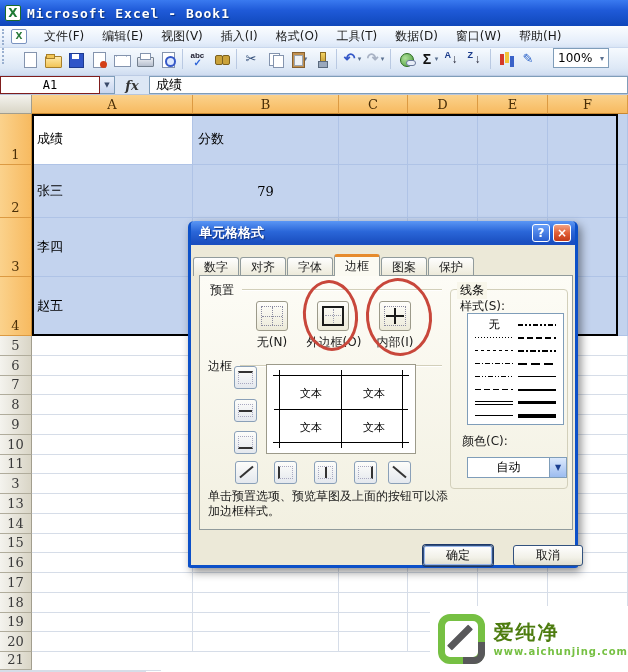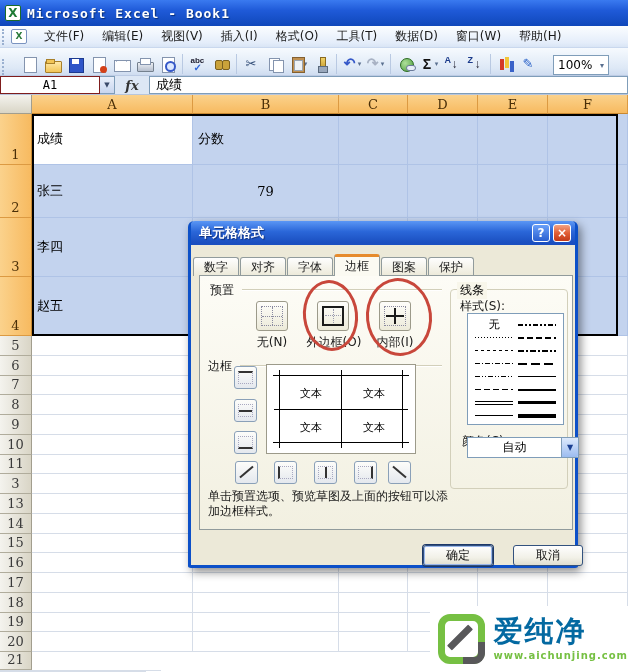--- a/index.html
+++ b/index.html
@@ -20,21 +20,21 @@
     background:linear-gradient(180deg,#fbfdff,#e4edfa 80%,#d9e5f5);
     display:flex; align-items:center; gap:2px; padding-left:2px; border-bottom:1px solid #c9d8ee; }
   .grip { width:5px; height:16px; border-left:2px dotted #9ab0d0; margin-right:2px; }
   .doc-icon { width:16px; height:15px; background:#fff; border:1px solid #7a93c0; border-radius:2px;
     color:#2a7a3a; font-size:9px; font-weight:bold; text-align:center; line-height:13px; margin-right:6px; }
   .menu-item { font-size:12px; color:#1a1a1a; padding:3px 9px; cursor:default; }
 
   
   .toolbar { position:absolute; left:0; top:48px; width:628px; height:28px;
     background:linear-gradient(180deg,#f6fafe,#dde8f6 75%,#cfdcf0);
-    border-bottom:1px solid #bccbe4; display:flex; align-items:flex-end; gap:9px; padding-left:2px; }
+    border-bottom:1px solid #bccbe4; display:flex; align-items:flex-start; gap:9px; padding-left:2px; }
   .tb-sep { width:1px; height:20px; background:#b9c9e2; margin:0 3px; }
   .tb-btn { width:22px; height:22px; border:0; background:transparent; display:flex; align-items:center; justify-content:center; position:relative; border-radius:2px; }
   .tb-dd { font-size:7px; color:#5a7090; margin-left:-2px; }
   .tb-ic { position:relative; display:inline-block; width:17px; height:17px; }
   .tb-ic::before,.tb-ic::after { position:absolute; content:""; }
   .t-new::before { left:3px; top:1px; width:11px; height:14px; background:#fff; border:1px solid #8494ae; }
   .t-open::before { left:1px; top:5px; width:15px; height:10px; background:linear-gradient(#ffe9a8,#f2c557); border:1px solid #a8802a; border-radius:1px; }
   .t-open::after { left:2px; top:3px; width:7px; height:3px; background:#f2c557; border:1px solid #a8802a; }
   .t-save::before { left:2px; top:2px; width:13px; height:13px; background:#2f55c8; border:1px solid #1c3a90; }
   .t-save::after { left:5px; top:3px; width:7px; height:5px; background:#fff; }
@@ -180,21 +180,21 @@
   .ls-solid-thin { height:1px; background:#000; }
   .ls-dashdotdot-md { height:2px; background:repeating-linear-gradient(90deg,#000 0 5px,transparent 5px 7px,#000 7px 9px,transparent 9px 11px,#000 11px 13px,transparent 13px 15px); }
   .ls-dash-md { height:2px; background:repeating-linear-gradient(90deg,#000 0 6px,transparent 6px 9px); }
   .ls-dashdot-md { height:2px; background:repeating-linear-gradient(90deg,#000 0 6px,transparent 6px 8px,#000 8px 10px,transparent 10px 12px); }
   .ls-dash-lg { height:2px; background:repeating-linear-gradient(90deg,#000 0 9px,transparent 9px 13px); }
   .ls-solid-sm { height:1.5px; background:#000; }
   .ls-solid-md { height:2px; background:#000; }
   .ls-solid-lg { height:3px; background:#000; }
   .ls-solid-xl { height:4px; background:#000; }
 
-  .combo { position:absolute; left:267px; top:161px; width:112px; height:21px; background:#fff;
+  .combo { position:absolute; left:267px; top:181px; width:100px; height:21px; background:#fff;
     border:1px solid #7f9db9; display:flex; align-items:center; }
   .combo-value { flex:1; font-size:12px; text-align:center; }
   .combo-arrow { width:17px; height:100%; background:linear-gradient(#dce9fc,#9cbcf0); border-left:1px solid #7f9db9;
     display:flex; align-items:center; justify-content:center; font-size:8px; color:#1a3f91; border-radius:0 1px 1px 0; }
 
   .hint { position:absolute; left:8px; top:213px; width:250px; font-size:12px; line-height:15px; color:#1a1a1a; }
 
   .btn { position:absolute; width:70px; height:21px; font-size:12px; color:#111;
     background:linear-gradient(#fefefe,#f2f1e8 60%,#e0ded0); border:1px solid #33527e; border-radius:3px;
     display:flex; align-items:center; justify-content:center; }
@@ -202,21 +202,21 @@
   .btn-ok { left:232px; top:324px; } .btn-cancel { left:322px; top:324px; }
 
   
   .watermark { position:absolute; left:430px; top:606px; width:198px; height:66px; background:#fff; z-index:40;
     display:flex; align-items:center; padding-left:8px; gap:9px; }
   .wm-logo { position:relative; width:50px; height:50px; }
   .wm-frame { position:absolute; inset:0; border:7px solid #76c043; border-radius:12px; background:#fff; }
   .wm-slash { position:absolute; left:7px; top:20px; width:30px; height:7px; background:#58585a; transform:rotate(-45deg); border-radius:1px; }
   .wm-corner { position:absolute; right:0; bottom:0; width:22px; height:22px;
     border-right:7px solid #58585a; border-bottom:7px solid #58585a; border-radius:0 0 11px 0; z-index:2; }
-  .wm-text { font-size:29px; font-weight:bold; color:#0369a1; letter-spacing:2px; line-height:1; }
+  .wm-text { font-size:20px; font-weight:bold; color:#4d7c0f; letter-spacing:2px; line-height:1; }
   .wm-url { font-size:10px; font-weight:bold; color:#76c043; letter-spacing:1px; margin-top:4px; }
 </style>
 </head>
 <body>
 
 <div id="app">
 
   <div class="titlebar">
     <span class="app-icon">X</span>
     <span class="title-text">Microsoft Excel - Book1</span>

